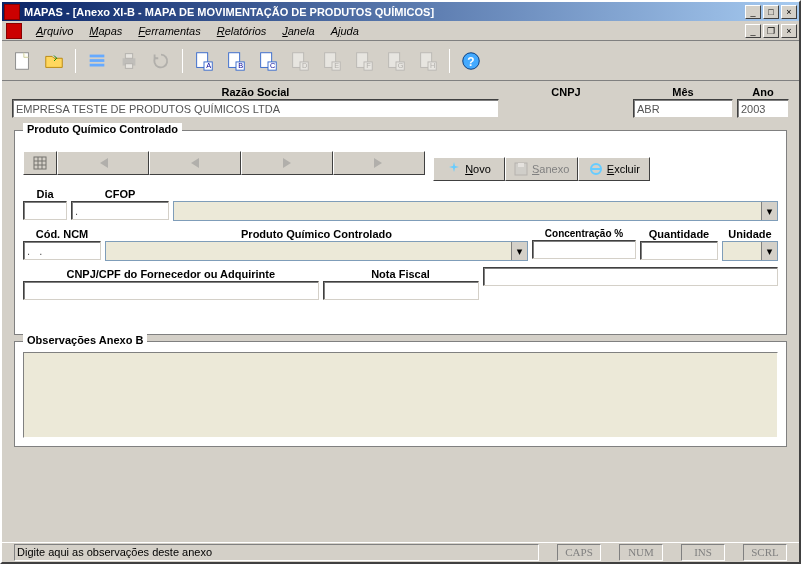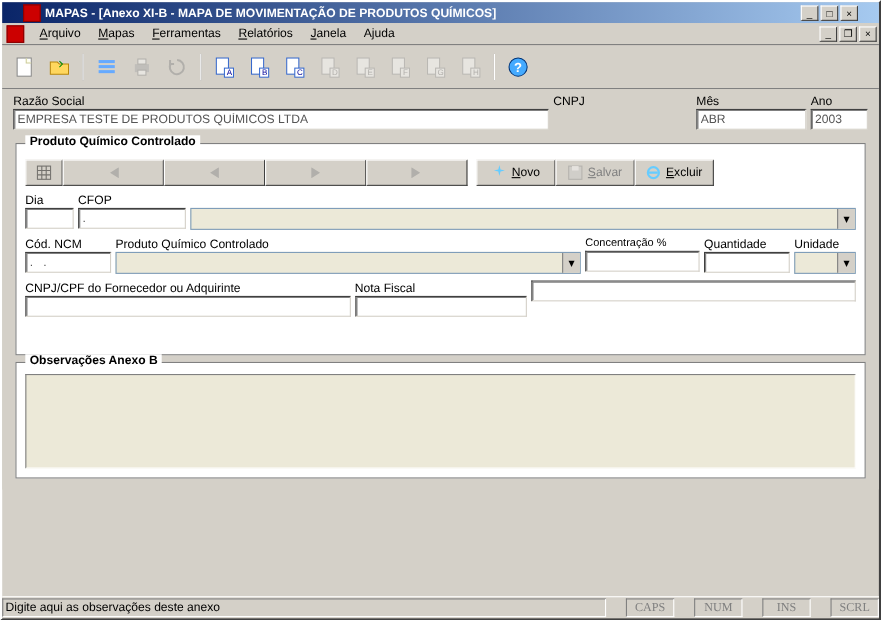--- a/index.html
+++ b/index.html
@@ -9,42 +9,42 @@
     background: #d4d0c8;
     width: 801px;
     height: 564px;
     overflow: hidden;
   }
   .titlebar {
     height: 19px;
     background: linear-gradient(to right, #0a2568, #a6caf0);
     display: flex;
     align-items: center;
-    padding: 0 19px;
+    padding: 0 2px;
     color: #fff;
   }
   .titlebar .icon { width: 16px; height: 16px; background:#c00; display:inline-block; margin-right:4px; border:1px solid #800; }
   .titlebar .title { flex:1; font-weight:bold; font-size:11px; }
   .winbtns { display:flex; gap:2px; }
   .winbtn {
     width:16px; height:14px; background:#d4d0c8;
     border:1px solid #fff; border-right-color:#404040; border-bottom-color:#404040;
     font-size:9px; text-align:center; line-height:12px; cursor:pointer;
     font-family: Marlett, Arial; color:#000;
   }
   .menubar {
     height: 20px;
     background:#d4d0c8;
     display:flex; align-items:center;
     border-bottom:1px solid #808080;
     padding-left:4px;
     position:relative;
   }
   .menubar .appicon { width:16px;height:16px; background:#c00; margin-right:6px; border:1px solid #800;}
-  .menuitem { padding:2px 8px; cursor:pointer; }
+  .menuitem { padding:2px 8px; cursor:pointer;font-style:italic; }
   .menuitem .u { text-decoration:underline; }
   .mdi-btns { margin-left:auto; display:flex; gap:2px; padding-right:2px;}
   .toolbar {
     height:40px;
     background:#d4d0c8;
     display:flex; align-items:center;
     padding:4px 6px;
     gap:4px;
     border-bottom:1px solid #808080;
   }
@@ -56,21 +56,21 @@
   }
   .tsep { width:1px; height:24px; background:#808080; margin:0 3px; border-right:1px solid #fff;}
   .tbtn svg { width:22px; height:22px; }
   .tbtn.dim svg { opacity:.45 }
   .form-area {
     padding:4px 10px;
     background:#d4d0c8;
   }
   .row { display:flex; gap:4px; }
   .field-group { display:flex; flex-direction:column; }
-  .lbl { font-weight:normal; font-size:11px; padding:1px 0; }
+  .lbl { font-weight:bold; font-size:11px; padding:1px 0;text-align:center; }
   input.txt, .readonly {
     height:19px;
     background:#fff;
     border:1px solid #7f9db9;
     border-top-color:#404040; border-left-color:#404040;
     border-right-color:#d4d0c8; border-bottom-color:#d4d0c8;
     box-shadow: inset 1px 1px 0 #808080;
     padding:1px 3px;
     font-family:inherit; font-size:11px;
   }
@@ -108,20 +108,21 @@
   .actbtn {
     height:24px;
     border:1px solid #fff;
     border-right-color:#404040; border-bottom-color:#404040;
     background:#d4d0c8;
     display:flex;align-items:center;justify-content:center;
     gap:4px;
     padding:0 8px;
     cursor:pointer;
     min-width:72px;
+    margin-top:12px;
   }
   .actbtn .u { text-decoration:underline; }
   .actbtn.disabled { color:#808080; }
   .actbtn.disabled svg { opacity:.4 }
   .combo {
     display:flex; height:20px;
     border:1px solid #7f9db9;
     background:#fff;
   }
   .combo.dim { background:#ece9d8; }
@@ -137,21 +138,21 @@
     background:#ece9d8;
     border:1px solid #808080;
     border-right-color:#fff; border-bottom-color:#fff;
   }
   .statusbar {
     position:absolute; bottom:0; left:0; right:0;
     height:20px;
     border-top:1px solid #fff;
     background:#d4d0c8;
     display:flex; align-items:center;
-    padding:0 0;
+    padding:0 12px;
   }
   .statusbar .msg { flex:1; font-size:11px; color:#000; padding-left:2px; border:1px solid #808080; border-right-color:#fff; border-bottom-color:#fff; height:17px; line-height:15px;}
   .statusbar .cell { width:44px; text-align:center; color:#808080; height:17px; line-height:15px; border:1px solid #808080; border-right-color:#fff; border-bottom-color:#fff; margin-left:18px;font-family:Liberation Serif, serif;}
   .frame-border { border:2px solid #d4d0c8; border-top-color:#fff; border-left-color:#fff; border-right-color:#404040; border-bottom-color:#404040; height:564px; position:relative;}
 </style>
 </head>
 <body>
 
 <div class="frame-border">
 
@@ -337,21 +338,21 @@
           <svg width="14" height="14">
               <path d="M7 0l1 4 4 1-4 1-1 4-1-4-4-1 4-1z" fill="#6cf"></path>
             </svg>
           <span><span class="u">N</span><span>ovo</span></span>
         </div>
         <div class="actbtn disabled">
           <svg width="14" height="14">
               <rect x="1" y="1" width="12" height="12" fill="#ccc" stroke="#888"></rect>
               <rect x="4" y="1" width="6" height="4" fill="#fff"></rect>
             </svg>
-          <span><span class="u">S</span><span>alvar</span></span>
+          <span><span class="u">S</span><span>anexo</span></span>
         </div>
         <div class="actbtn">
           <svg width="14" height="14">
               <circle cx="7" cy="7" r="5" fill="none" stroke="#6cf" stroke-width="2"></circle>
               <line x1="3" y1="7" x2="11" y2="7" stroke="#6cf" stroke-width="2"></line>
             </svg>
           <span><span class="u">E</span><span>xcluir</span></span>
         </div>
       </div>
 

